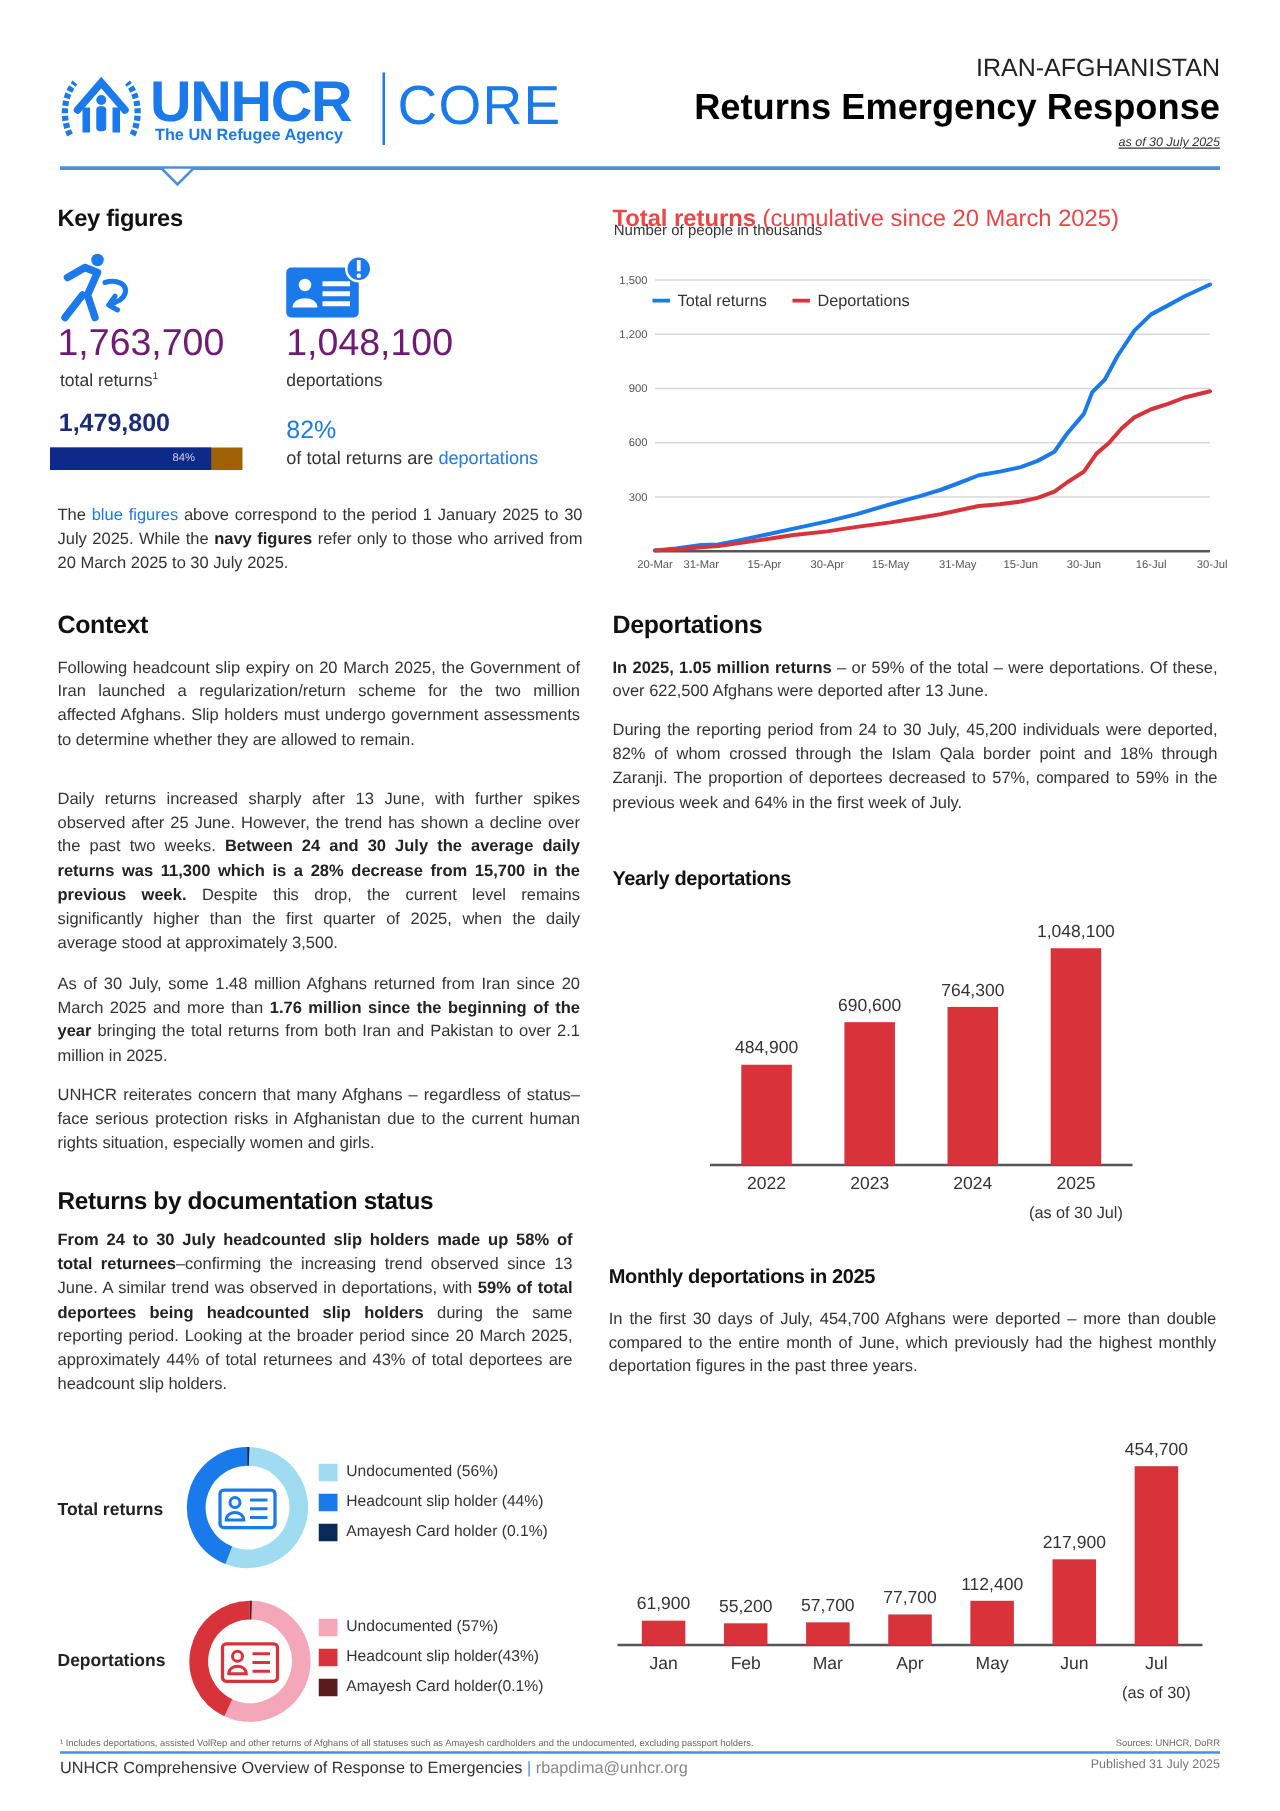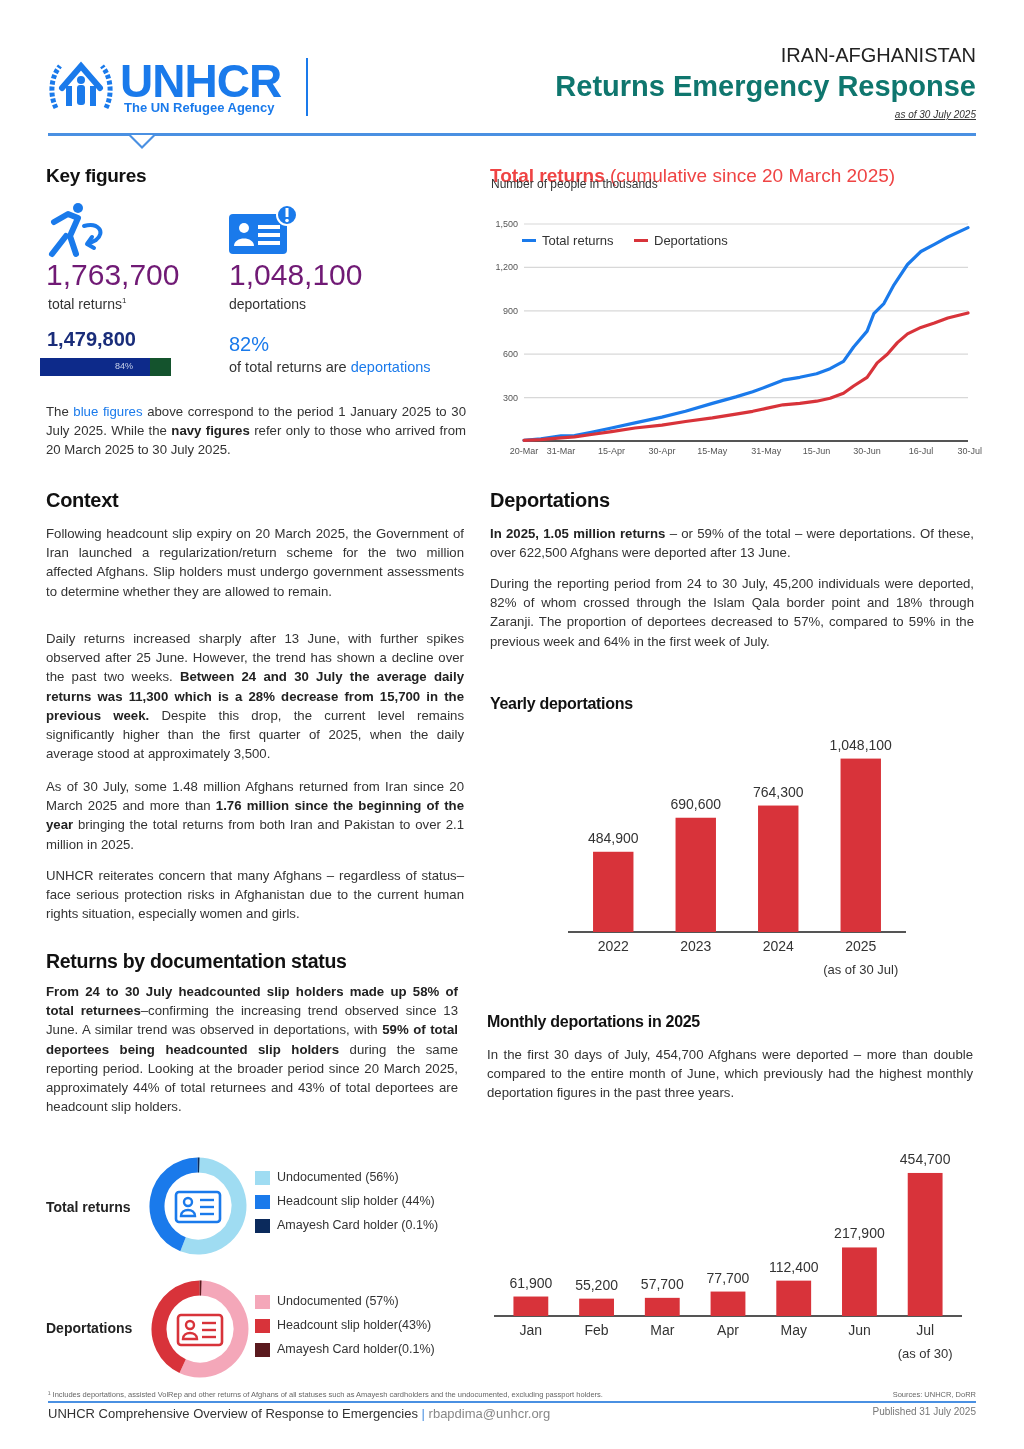--- a/index.html
+++ b/index.html
@@ -9,35 +9,35 @@
   .blue { color: #1a7aeb; }
   .navy { color: #1a2d7a; }
 
   
   #logo { left: 48px; top: 56px; width: 400px; height: 64px; }
   .logo-word { position: absolute; left: 72px; top: 2px; font-weight: bold; font-size: 46px; color: #1a7aeb; letter-spacing: -1px; line-height: 46px; }
   .logo-sub { position: absolute; left: 76px; top: 44px; font-weight: bold; font-size: 13px; color: #1a7aeb; }
   .logo-sep { position: absolute; left: 258px; top: 2px; width: 2px; height: 58px; background: #1a7aeb; }
   .logo-core { position: absolute; left: 270px; top: 4px; font-size: 44px; color: #1a7aeb; line-height: 50px; letter-spacing: 1px; }
   #hdr-country { right: 48px; top: 44px; font-size: 20px; color: #222; text-align: right; }
-  #hdr-title { right: 48px; top: 70px; font-size: 29px; font-weight: bold; color: #0f766e; text-align: center; }
+  #hdr-title { right: 48px; top: 70px; font-size: 29px; font-weight: bold; color: #000000; text-align: center; }
   #hdr-date { right: 48px; top: 109px; font-size: 10px; font-style: italic; color: #333; text-align: right; text-decoration: underline; }
   #hdr-line { left: 48px; top: 133px; width: 928px; height: 3px; background: #4a90e2; }
   #hdr-notch { left: 128px; top: 135px; width: 0; height: 0; border-left: 14px solid transparent; border-right: 14px solid transparent; border-top: 14px solid #4a90e2; }
   #hdr-notch2 { left: 131px; top: 135px; width: 0; height: 0; border-left: 11px solid transparent; border-right: 11px solid transparent; border-top: 11px solid #ffffff; }
 
   h2.sec { position: absolute; margin: 0; font-size: 20px; font-weight: bold; color: #111; letter-spacing: -0.3px; text-align: center; }
   h3.sub { position: absolute; margin: 0; font-size: 16px; font-weight: bold; color: #111; letter-spacing: -0.3px; }
 
   .big { font-size: 30px; color: #701a75; font-weight: normal; letter-spacing: 0px; }
   .lbl { font-size: 14px; color: #333; }
   .para { font-size: 13.2px; line-height: 19.2px; color: #333; text-align: justify; margin: 0; }
   .para b { color: #222; }
 
-  #kf-bar { left: 40px; top: 358px; width: 131px; height: 18px; background: #14532d; }
+  #kf-bar { left: 40px; top: 358px; width: 154px; height: 18px; background: #a16207; }
   #kf-bar-fill { position: absolute; left: 0; top: 0; height: 18px; background: #0d2a8a; }
   #kf-bar-txt { position: absolute; right: 38px; top: 3px; font-size: 9px; color: #c9d2ea; }
 
   
   #lc { left: 490px; top: 210px; width: 495px; height: 250px; }
   .tick { font-size: 9px; fill: #555; font-family: "Liberation Sans", sans-serif; }
   .legend-txt { font-size: 13px; fill: #333; font-family: "Liberation Sans", sans-serif; }
 
   
   .bar-lbl { font-size: 14px; fill: #333; font-family: "Liberation Sans", sans-serif; }
@@ -62,20 +62,21 @@
     <path d="M58 50 C64 38 64 20 54 8" stroke="#1a7aeb" stroke-width="5" fill="none" stroke-dasharray="4 2"></path>
     <path d="M14 30 L33 8 L52 30" stroke="#1a7aeb" stroke-width="6" fill="none" stroke-linecap="round"></path>
     <rect x="18" y="28" width="6" height="20" fill="#1a7aeb"></rect>
     <rect x="42" y="28" width="6" height="20" fill="#1a7aeb"></rect>
     <circle cx="33" cy="22" r="4" fill="#1a7aeb"></circle>
     <rect x="29" y="27" width="8" height="20" rx="3" fill="#1a7aeb"></rect>
   </svg>
   <div class="logo-word">UNHCR</div>
   <div class="logo-sub">The UN Refugee Agency</div>
   <div class="logo-sep"></div>
+  <div class="logo-core">CORE</div>
 </div>
 
 <div id="hdr-country" class="abs">IRAN-AFGHANISTAN</div>
 <div id="hdr-title" class="abs">Returns Emergency Response</div>
 <div id="hdr-date" class="abs">as of 30 July 2025</div>
 <div id="hdr-line" class="abs"></div>
 <div id="hdr-notch" class="abs"></div>
 <div id="hdr-notch2" class="abs"></div>
 
 <h2 class="sec" style="left:46px;top:165px;font-size:19px">Key figures</h2>

